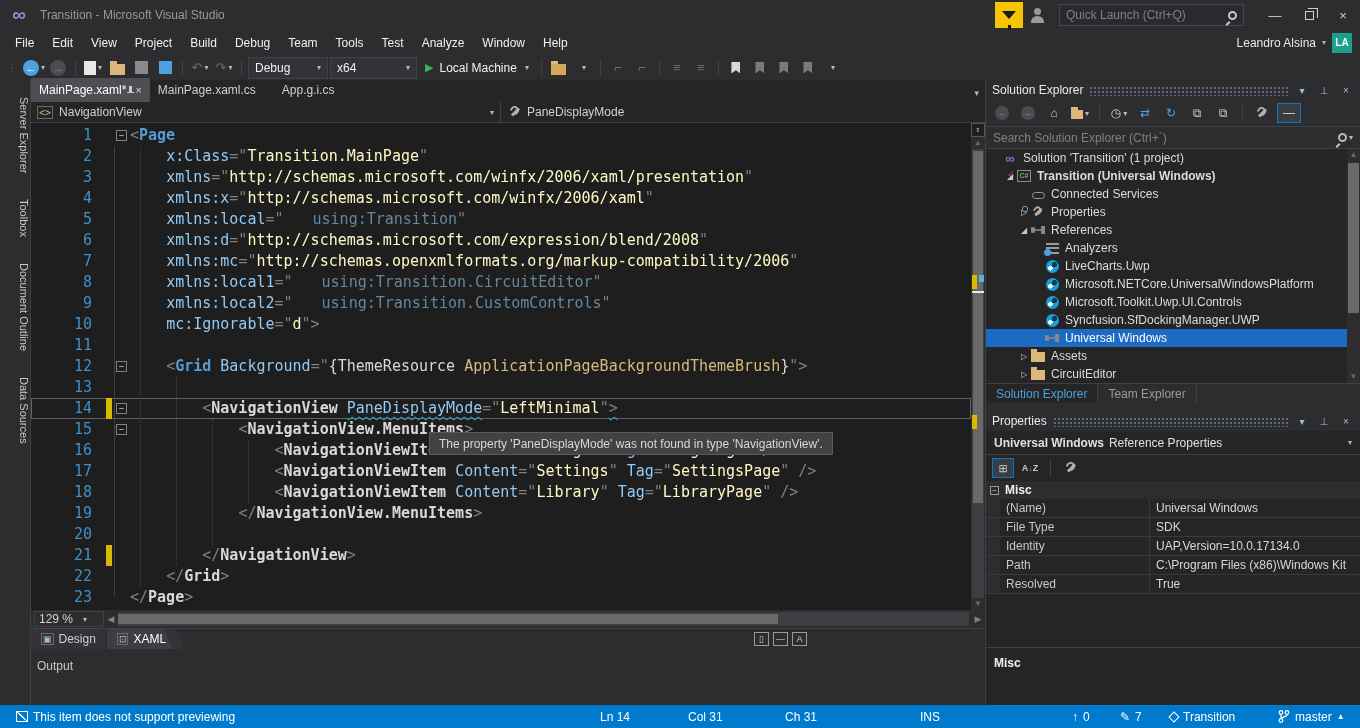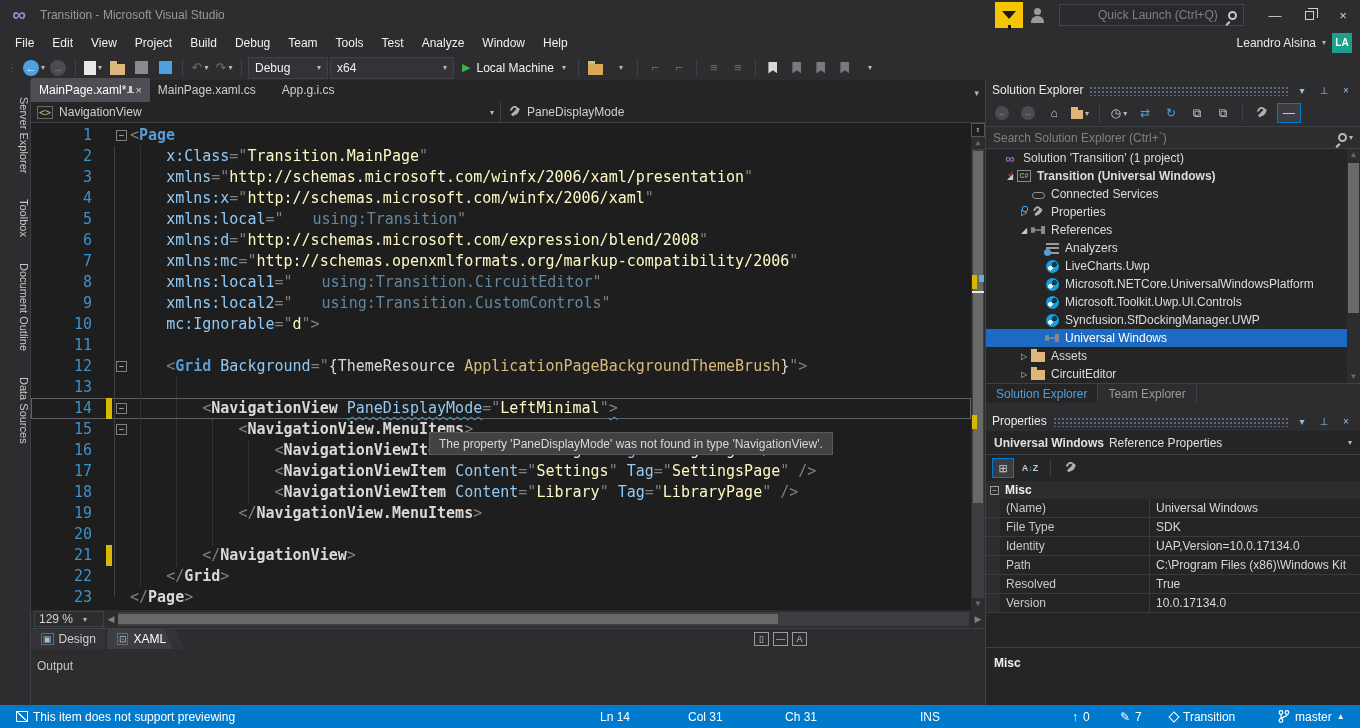--- a/index.html
+++ b/index.html
@@ -13,21 +13,21 @@
     color:#a387d8; font-size:19px; font-weight:bold; }
   .win-title { color:#999; margin-left:10px; }
   .tb-right { position:absolute; right:0; top:0; height:30px; display:flex; align-items:center; }
   .funnel-btn { width:28px; height:26px; background:#f6c500; display:flex; align-items:center; justify-content:center; margin-right:8px; }
   .funnel { width:0; height:0; border-left:7px solid transparent; border-right:7px solid transparent; border-top:8px solid #1a1a1a; position:relative; }
   .funnel:after { content:""; position:absolute; left:-1.5px; top:6px; width:3px; height:5px; background:#1a1a1a; }
   .feedback { width:18px; height:18px; position:relative; margin-right:10px; }
   .feedback:before { content:""; position:absolute; left:3px; top:2px; width:7px; height:7px; border-radius:50%; background:#9a9a9a; }
   .feedback:after { content:""; position:absolute; left:0px; top:10px; width:13px; height:7px; border-radius:6px 6px 0 0; background:#9a9a9a; }
   .quick-launch { width:185px; height:22px; background:#2a2a2e; border:1px solid #464649; display:flex; align-items:center; padding:0 6px; color:#808080; margin-right:14px; }
-  .quick-launch .ph { flex:1;margin-left:32px; }
+  .quick-launch .ph { flex:1; }
   .mag { width:9px; height:9px; border:2px solid #c8c8c8; border-radius:50%; position:relative; display:inline-block; }
   .mag:after { content:""; position:absolute; width:2px; height:5px; background:#c8c8c8; left:-3px; top:8px; transform:rotate(45deg); }
   .winbtn { width:34px; height:26px; display:flex; align-items:center; justify-content:center; color:#d0d0d0; font-size:13px; }
   .restore-ic { width:9px; height:9px; border:1px solid #d0d0d0; position:relative; }
   .restore-ic:before { content:""; position:absolute; left:2px; top:-4px; width:9px; height:9px; border:1px solid #d0d0d0; border-left:none; border-bottom:none; }
 
   
   .menubar { height:25px; display:flex; align-items:center; padding-left:6px; background:#2d2d30; position:relative; }
   .menu-item { padding:3px 9px; color:#f1f1f1; }
   .mb-right { position:absolute; right:8px; display:flex; align-items:center; gap:6px; }
@@ -41,21 +41,21 @@
   .tbtn { height:22px; min-width:22px; display:flex; align-items:center; justify-content:center; color:#c8c8c8; font-size:13px; }
   .tsep { width:1px; height:18px; background:#3f3f46; margin:0 4px; }
   .circ { width:16px; height:16px; border-radius:50%; display:flex; align-items:center; justify-content:center; font-size:11px; color:#fff; }
   .circ.blue { background:#4ea1e0; }
   .circ.gray { background:#4b4b50; color:#8a8a8a; }
   .dis { color:#6a6a6a; }
   .dd { font-size:8px; color:#b9b9b9; margin-left:2px; }
   .combo { height:22px; background:#333337; border:1px solid #434346; display:flex; align-items:center; padding:0 6px; color:#f1f1f1; gap:6px; }
   .combo .dd { margin-left:auto; }
   .combo.debug { width:80px; }
-  .combo.plat { width:124px; }
+  .combo.plat { width:87px; }
   .play { color:#3cb44b; font-size:11px; }
   .runbox { height:22px; display:flex; align-items:center; gap:6px; padding:0 6px; color:#f1f1f1; }
   .ico-doc { width:12px; height:14px; background:#e8e8e8; position:relative; }
   .ico-folder-o { width:15px; height:11px; background:#dcb67a; position:relative; margin-top:3px; }
   .ico-folder-o:before { content:""; position:absolute; top:-3px; left:0; width:7px; height:3px; background:#dcb67a; }
   .ico-save { width:13px; height:13px; background:#8a8a8e; }
   .ico-save.blue2 { background:#4ea1e0; }
   .bookmark { width:9px; height:12px; background:#d8d8d8; clip-path:polygon(0 0,100% 0,100% 100%,50% 72%,0 100%); }
   .bookmark.g { background:#7a7a7e; }
 
@@ -601,25 +601,20 @@
           <div class="prow">
             <div class="ind"></div>
             <div class="k">Path</div>
             <div class="v">C:\Program Files (x86)\Windows Kit</div>
           </div>
           <div class="prow">
             <div class="ind"></div>
             <div class="k">Resolved</div>
             <div class="v">True</div>
           </div>
-          <div class="prow">
-            <div class="ind"></div>
-            <div class="k">Version</div>
-            <div class="v">10.0.17134.0</div>
-          </div>
         </div>
       <div class="pfill"></div>
       <div class="pdesc">
         <span>Misc</span>
       </div>
     </div>
   </div>
 
   <div class="statusbar">
     <div class="sb-item" style="left:16px">

